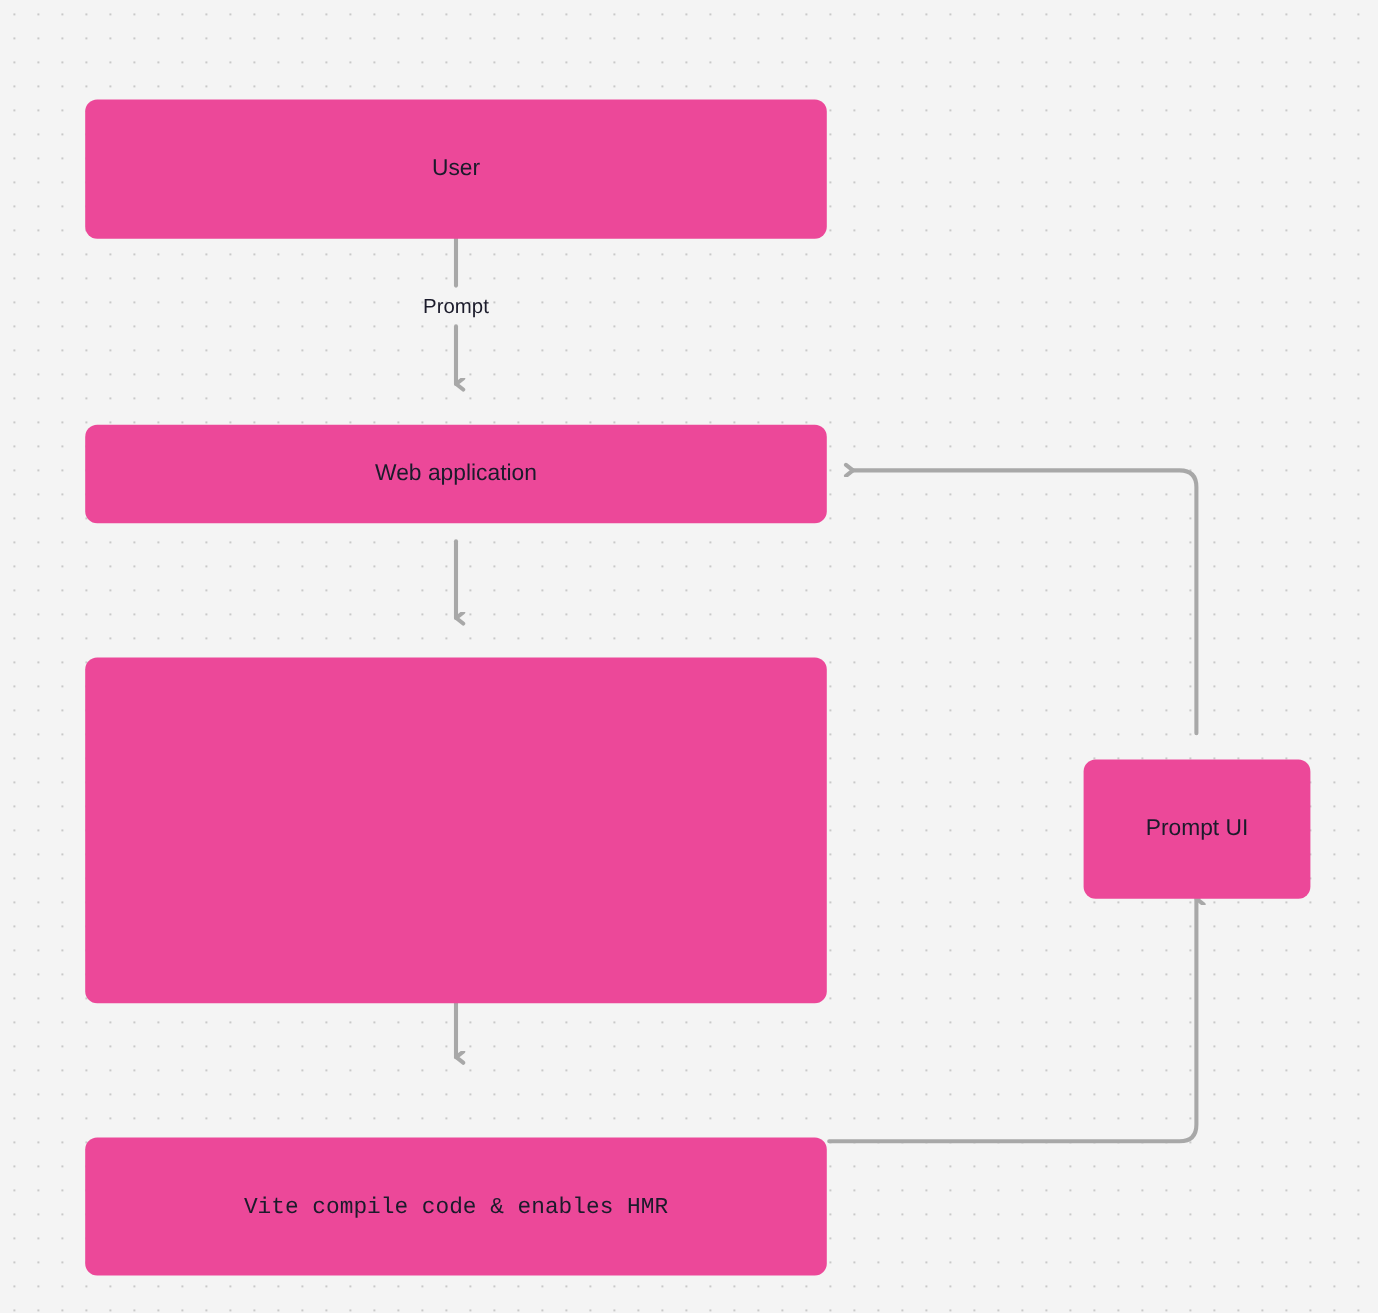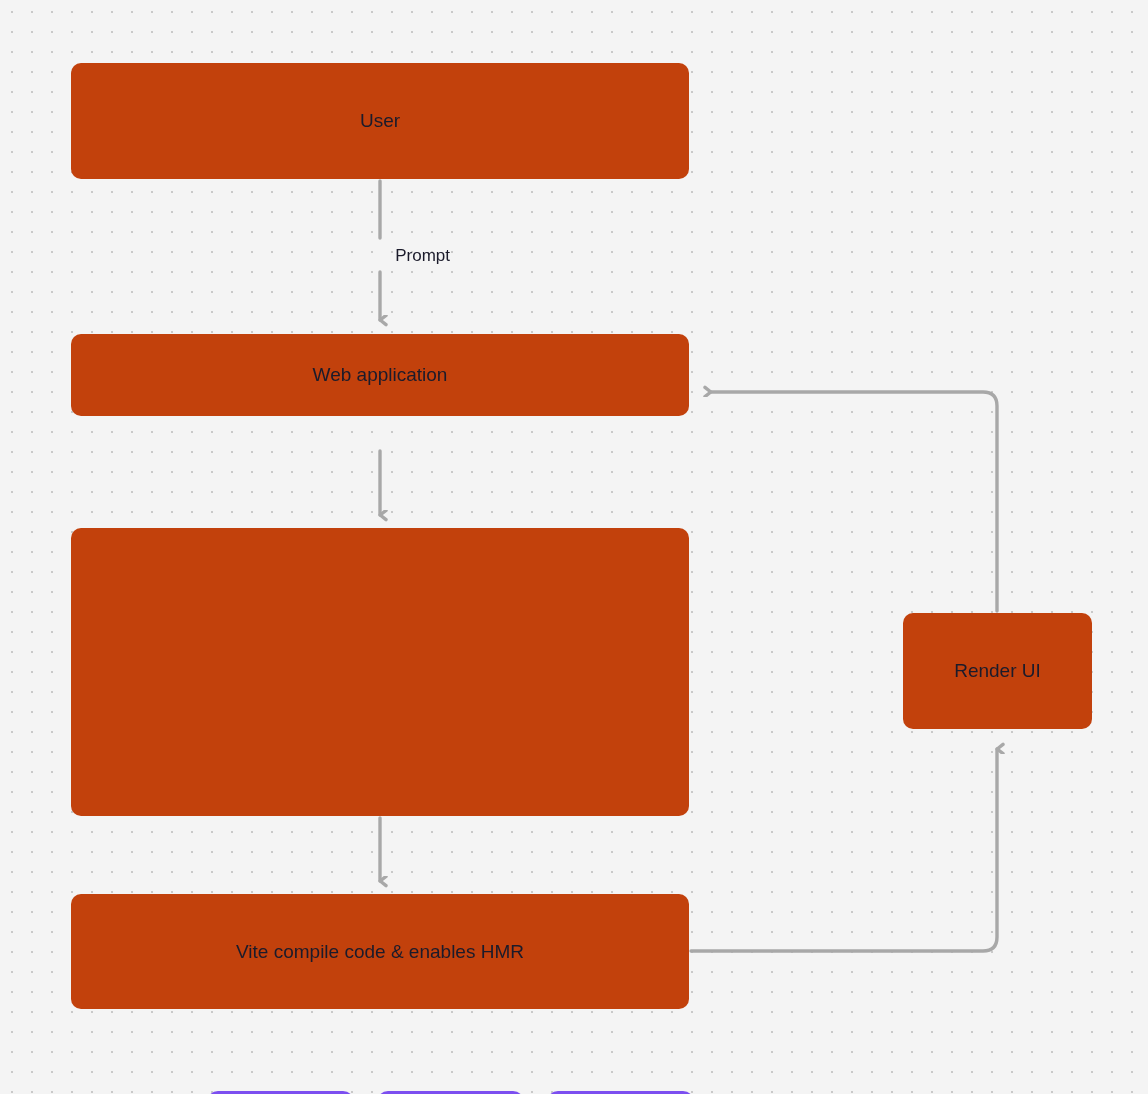--- a/index.html
+++ b/index.html
@@ -25,23 +25,24 @@
     position: absolute;
     left: 0;
     top: 0;
     width: 1148px;
     height: 1094px;
     pointer-events: none;
   }
   .node {
     position: absolute;
     box-sizing: border-box;
-    background: #c2410c;
+    background: #ec4899;
     border-radius: 10px;
     color: #1b1b2b;
+    margin-top: 20px;
   }
   .node-label {
     position: absolute;
     left: 0;
     right: 0;
     text-align: center;
     font-size: 19px;
     line-height: 24px;
     color: #1b1b2b;
     white-space: pre-line;
@@ -67,27 +68,27 @@
     line-height: 20px;
     color: #1b1b2b;
     text-align: center;
     white-space: nowrap;
   }
 
   
   #node-user          { left: 71px;  top: 63px;  width: 618px; height: 116px; }
   #node-webapp        { left: 71px;  top: 334px; width: 618px; height: 82px; }
   #node-components    { left: 71px;  top: 528px; width: 618px; height: 288px; }
-  #node-vite          { left: 71px;  top: 894px; width: 618px; height: 115px; }
+  #node-vite          { left: 71px;  top: 928px; width: 618px; height: 115px; font-family: Liberation Mono, monospace; }
   #node-render        { left: 903px; top: 613px; width: 189px; height: 116px; }
 
   #chip-html          { left: 136px; top: 563px; width: 147px; height: 111px; }
   #chip-css           { left: 306px; top: 563px; width: 147px; height: 111px; }
   #chip-js            { left: 476px; top: 563px; width: 147px; height: 111px; }
-  #edge-label-prompt  { left: 310px; top: 246px; width: 140px; text-align: right; }
+  #edge-label-prompt  { left: 310px; top: 246px; width: 140px; }
 </style>
 </head>
 <body>
 
 <div id="canvas">
 
   <svg id="edge-layer" viewBox="0 0 1148 1094" width="1148" height="1094" xmlns="http://www.w3.org/2000/svg">
     <defs>
       <marker id="arrowhead-down" markerWidth="12" markerHeight="12" refX="5.2" refY="9.2" orient="auto" markerUnits="userSpaceOnUse">
         <path d="M 0.6 3.2 L 5.2 9.0 L 9.8 3.2" fill="none" stroke="#a8a8a8" stroke-width="3.4" stroke-linecap="round" stroke-linejoin="round"></path>
@@ -146,16 +147,16 @@
       
     </div>
 
   </div>
 
   <div class="node" id="node-vite">
     <div class="node-label centered-label">Vite compile code &amp; enables HMR</div>
   </div>
 
   <div class="node" id="node-render">
-    <div class="node-label centered-label">Render UI</div>
+    <div class="node-label centered-label">Prompt UI</div>
   </div>
 
 </div>
 
 </body></html>

